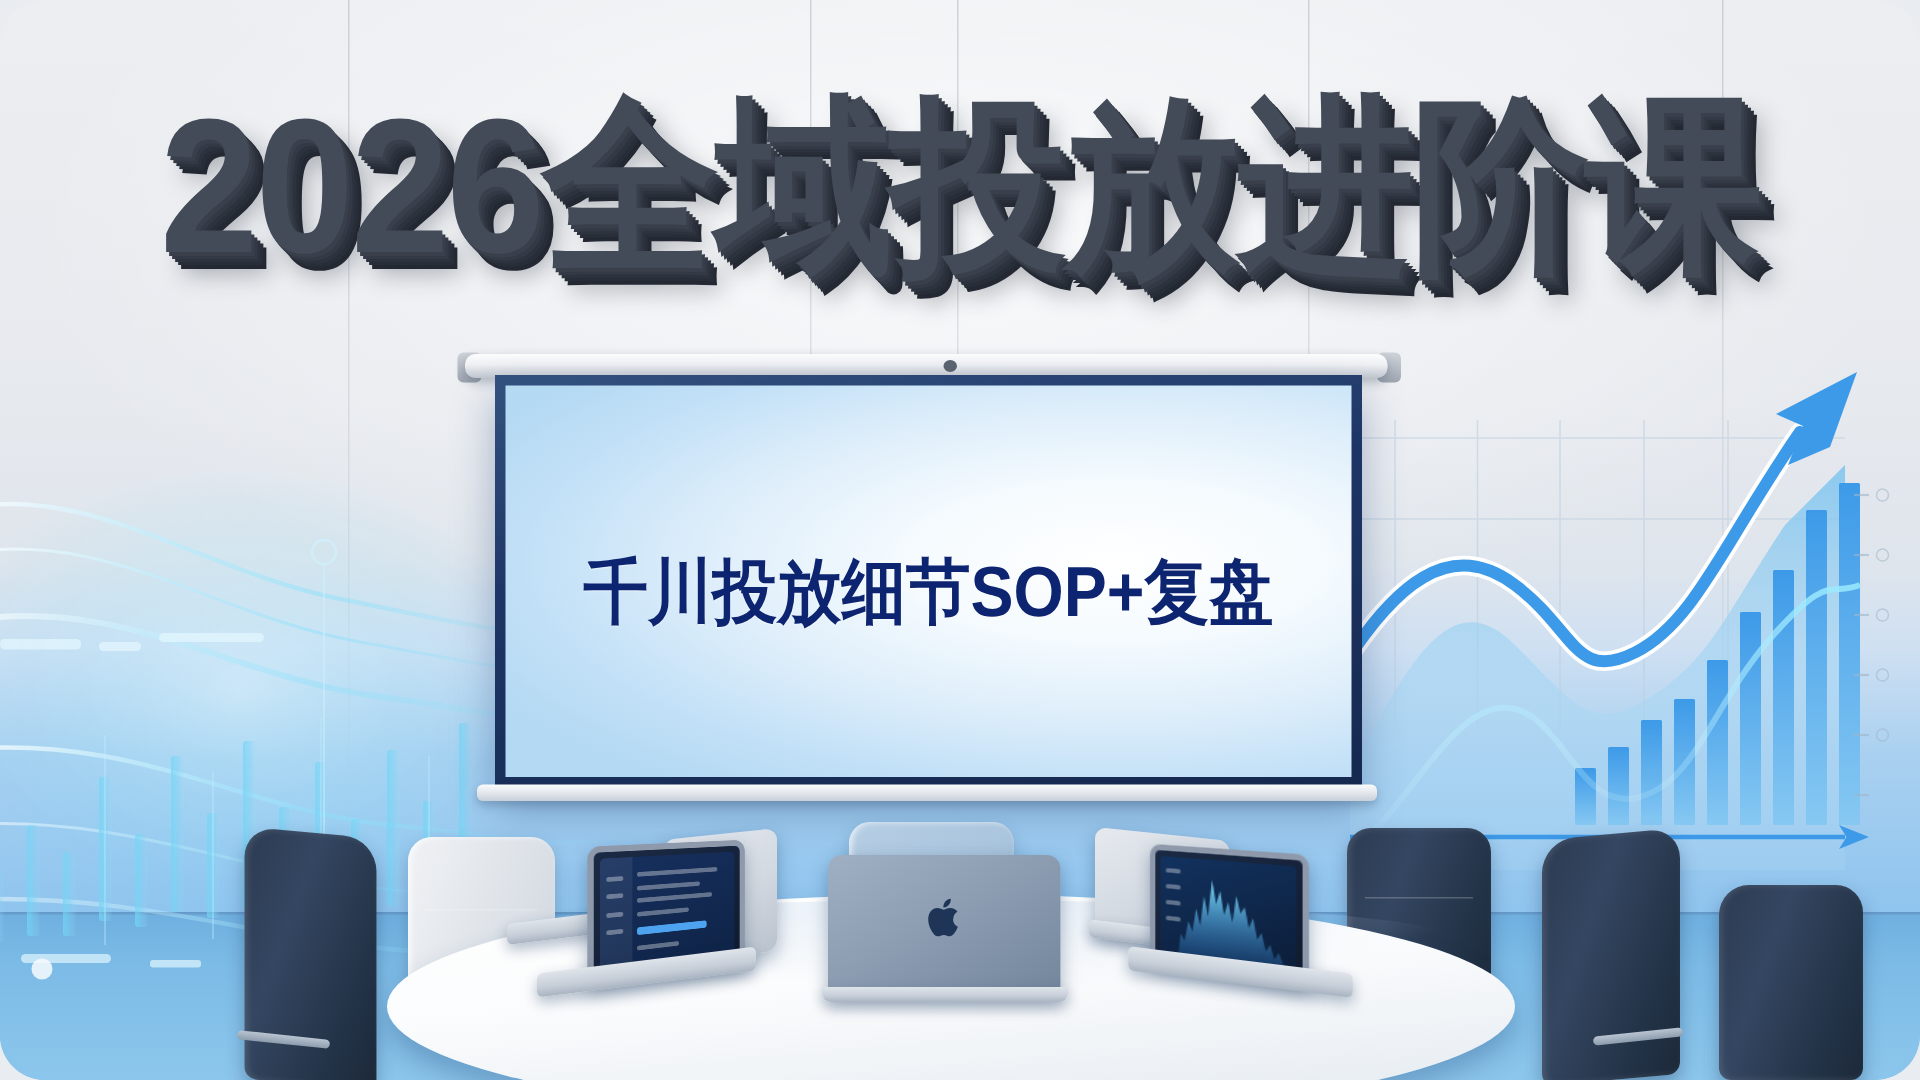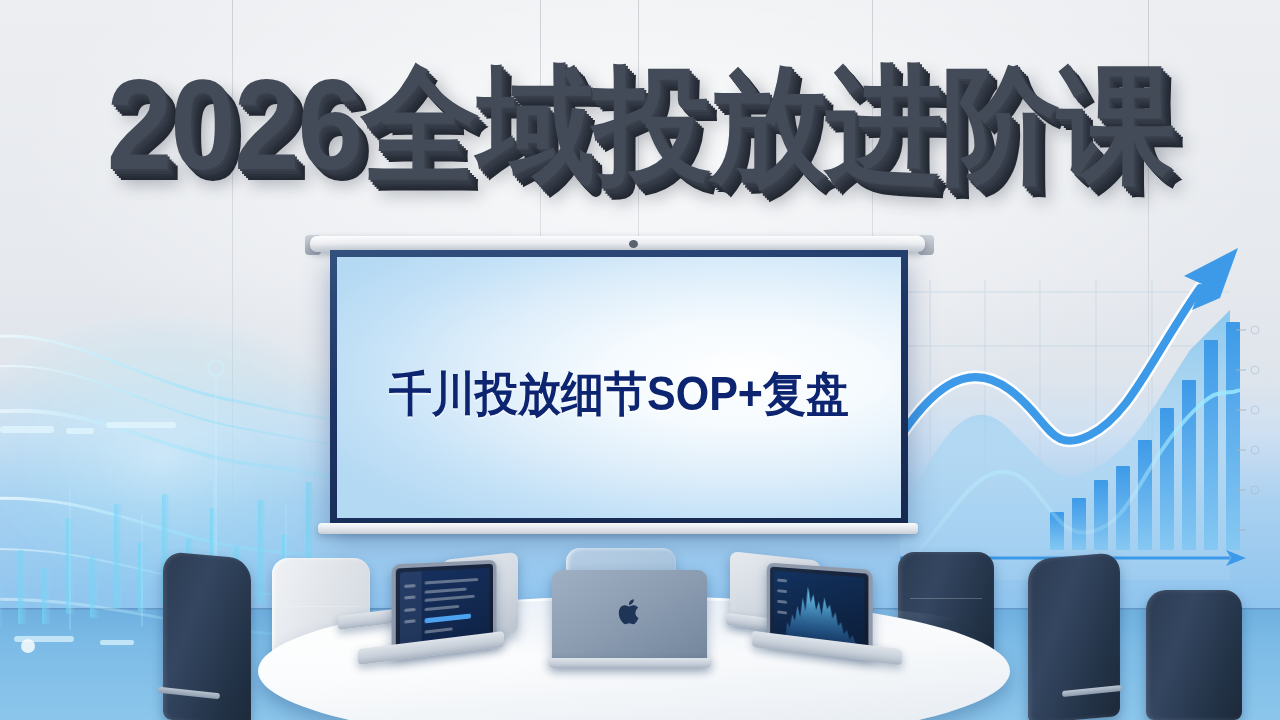--- a/index.html
+++ b/index.html
@@ -1,21 +1,21 @@
 <!DOCTYPE html>
 <html><head>
 <meta charset="utf-8">
 <style>
   * { margin:0; padding:0; box-sizing:border-box; }
   html,body { width:1280px; height:720px; overflow:hidden; }
   body {
     font-family:"Liberation Sans","DejaVu Sans",sans-serif;
     background:#e9ecf0;
   }
-  #stage { position:relative; width:1280px; height:720px; overflow:hidden; }
+  #stage { position:relative; width:1280px; height:720px; overflow:hidden;border-radius:30px; }
 
   
   .wall {
     position:absolute; inset:0;
     background:
       linear-gradient(180deg,#eceef1 0%,#e6e9ee 38%,#dfe5ec 52%,#cfe0f2 60%,#a9d0f0 70%,#8cc3ee 86%,#7db9e8 100%);
   }
   .wall-sheen {
     position:absolute; inset:0;
     background:radial-gradient(ellipse 70% 55% at 50% 22%,rgba(255,255,255,.75),rgba(255,255,255,0) 70%);

